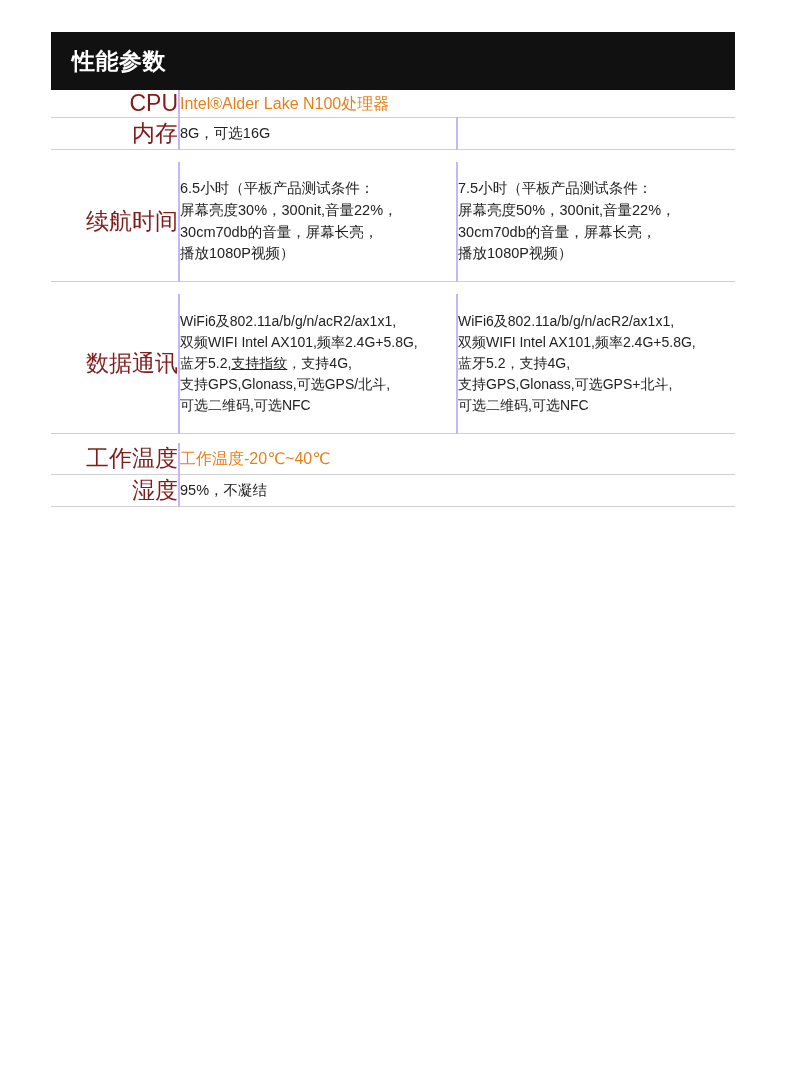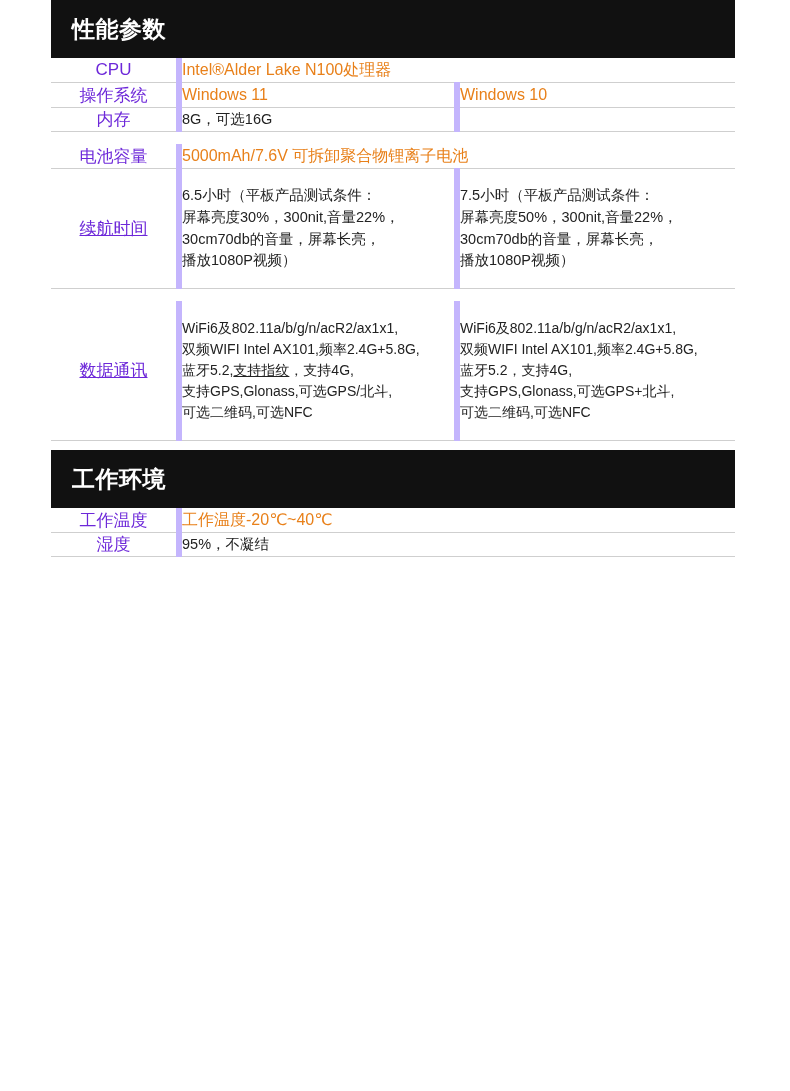--- a/index.html
+++ b/index.html
@@ -12,20 +12,21 @@
     height: 1091px;
     font-family: "Liberation Sans", "DejaVu Sans", sans-serif;
     color: #000;
     overflow: hidden;
   }
   .page {
     position: relative;
     width: 790px;
     height: 782px;
     background: #fff;
+    margin-top: 32px;
   }
   .sheet {
     position: absolute;
     left: 51px;
     top: 0px;
     width: 684px;
   }
 
   
   .section-header {
@@ -49,29 +50,29 @@
     width: 100%;
     border-collapse: collapse;
     table-layout: fixed;
   }
   table.spec td {
     vertical-align: middle;
     padding: 0;
   }
   td.label {
     width: 128px;
-    text-align: center;
-    font-size: 17px;
-    color: #6d28d9;
+    text-align: right;
+    font-size: 23px;
+    color: #7f1d1d;
     border-bottom: 1px solid #cfcfcf;
     padding: 11px 4px;
     box-sizing: border-box;
   }
   td.val {
-    border-left: 6px solid #c4b5fd;
+    border-left: 2px solid #c4b5fd;
     border-bottom: 1px solid #cfcfcf;
     padding: 11px 14px;
     font-size: 14.5px;
     line-height: 1.5;
     color: #222;
     box-sizing: border-box;
     vertical-align: middle;
   }
   td.val.top {
     vertical-align: top;
@@ -84,71 +85,55 @@
     font-size: 16.5px;
   }
   .underline { text-decoration: underline; }
   .cell-lines div { white-space: nowrap; }
 
   .gap-sm { height: 9px; }
   .gap-md { height: 12px; }
 
   .tall-label {
     font-size: 17px;
-    text-decoration: underline;
   }
 </style>
 </head>
 <body>
 
 <div class="page">
   <div class="sheet">
 
     <div class="section-header">
       <span class="title">性能参数</span>
     </div>
     <table class="spec">
       <tbody>
           <tr>
         <td class="label">CPU</td>
         <td class="val" colspan="2">
           <span class="orange-16">Intel®Alder Lake N100处理器</span>
         </td>
       </tr>
       <tr>
-        <td class="label">操作系统</td>
-        <td class="val" style="width:278px">
-          <span class="orange-16">Windows 11</span>
-        </td>
-        <td class="val">
-          <span class="orange-16">Windows 10</span>
-        </td>
-      </tr>
-      <tr>
         <td class="label">内存</td>
         <td class="val val-17" style="width:278px">
           <span>8G，可选16G</span>
         </td>
         <td class="val">
           <span></span>
         </td>
       </tr>
     </tbody>
       </table>
 
     <div class="gap-md"></div>
 
     <table class="spec">
       <tbody>
-          <tr>
-        <td class="label">电池容量</td>
-        <td class="val" colspan="2">
-          <span class="orange-16">5000mAh/7.6V  可拆卸聚合物锂离子电池</span>
-        </td>
-      </tr>
       <tr>
         <td class="label tall-label">续航时间</td>
         <td class="val top cell-lines" style="width:278px;padding-top:16px;padding-bottom:16px">
           <div>6.5小时（平板产品测试条件：</div>
           <div>屏幕亮度30%，300nit,音量22%，</div>
           <div>30cm70db的音量，屏幕长亮，</div>
           <div>播放1080P视频）</div>
         </td>
         <td class="val top cell-lines" style="padding-top:16px;padding-bottom:16px">
           <div>7.5小时（平板产品测试条件：</div>
@@ -179,23 +164,20 @@
           <div>蓝牙5.2，支持4G,</div>
           <div>支持GPS,Glonass,可选GPS+北斗,</div>
           <div>可选二维码,可选NFC</div>
         </td>
       </tr>
     </tbody>
       </table>
 
     <div class="gap-sm"></div>
 
-    <div class="section-header">
-      <span class="title">工作环境</span>
-    </div>
     <table class="spec">
       <tbody>
           <tr>
         <td class="label">工作温度</td>
         <td class="val" colspan="2">
           <span class="orange-16">工作温度-20℃~40℃</span>
         </td>
       </tr>
       <tr>
         <td class="label">湿度</td>

